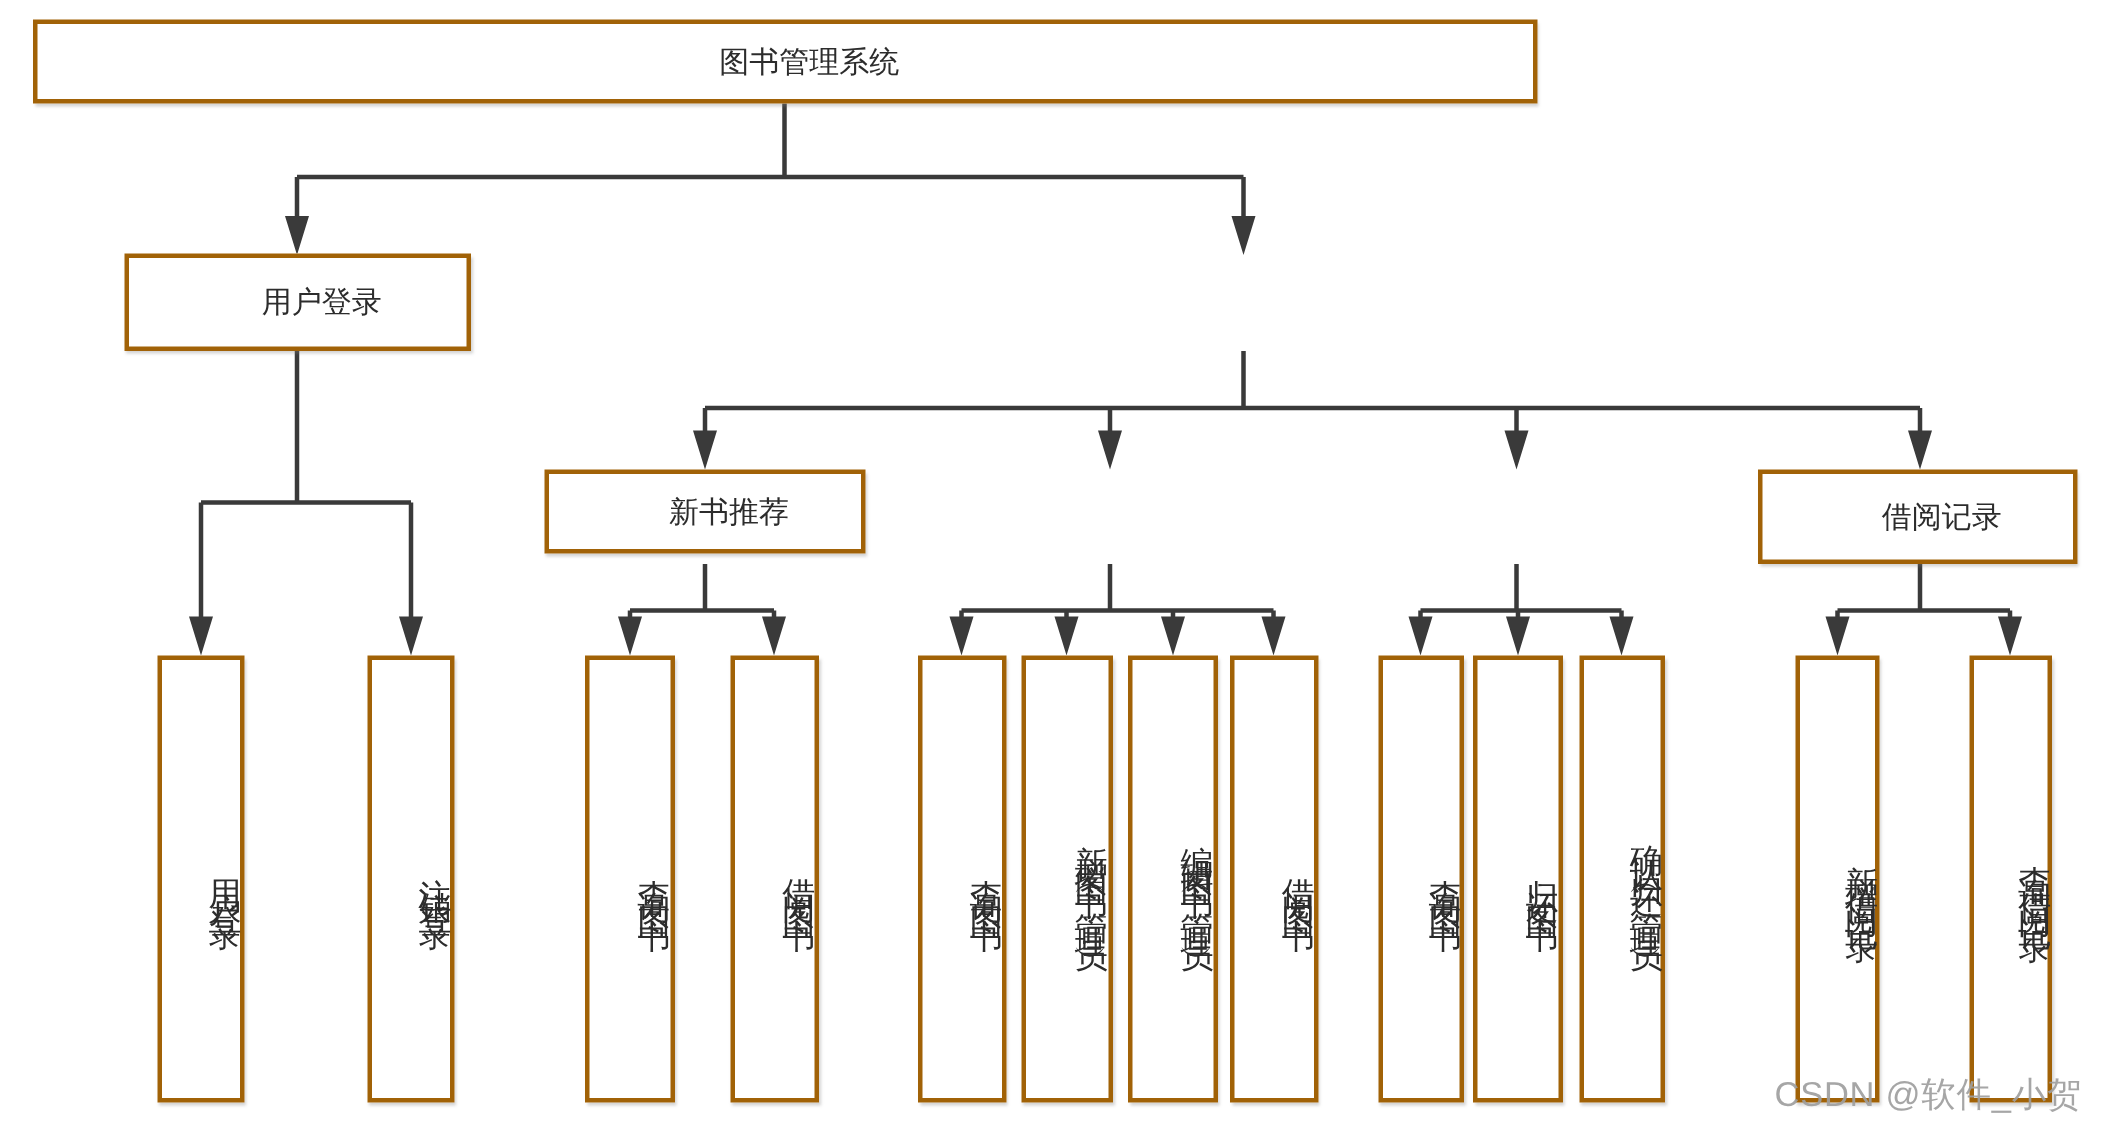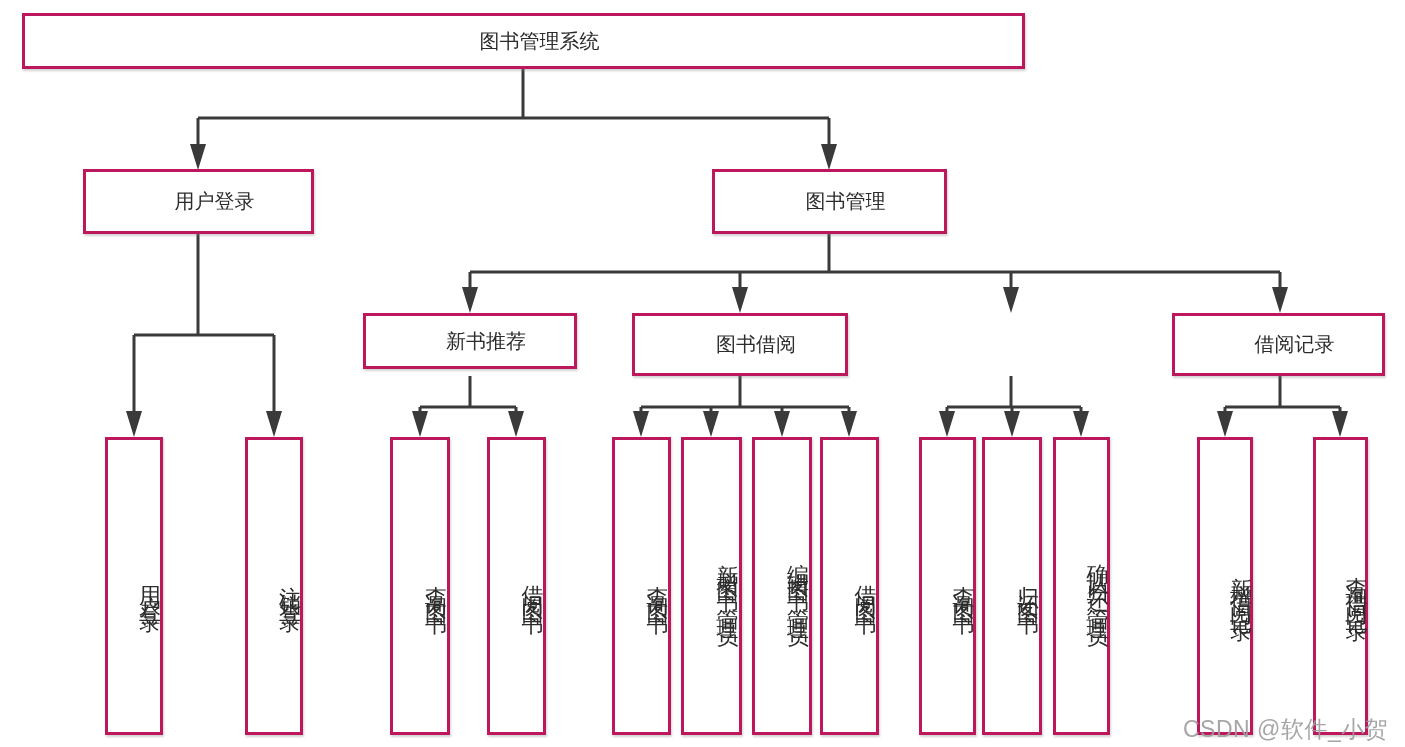--- a/index.html
+++ b/index.html
@@ -12,21 +12,21 @@
     overflow: hidden;
   }
   .connectors {
     position: absolute;
     left: 0; top: 0;
     width: 1405px; height: 747px;
   }
   .node {
     position: absolute;
     box-sizing: border-box;
-    border: 3px solid #be185d;
+    border: 3px solid #a16207;
     background: #ffffff;
     display: flex;
     align-items: center;
     justify-content: center;
     color: #2c2c2c;
     font-size: 20px;
     box-shadow: 1px 2px 2px rgba(130,130,130,0.35);
     white-space: nowrap;
     padding-left: 32px;
   }
@@ -69,24 +69,22 @@
              M462 287h16l-8 26z M732 287h16l-8 26z M1003 287h16l-8 26z M1272 287h16l-8 26z
              M412 411h16l-8 26z M508 411h16l-8 26z
              M633 411h16l-8 26z M703 411h16l-8 26z M774 411h16l-8 26z M841 411h16l-8 26z
              M939 411h16l-8 26z M1004 411h16l-8 26z M1073 411h16l-8 26z
              M1217 411h16l-8 26z M1332 411h16l-8 26z"></path>
   </svg>
 
   <div class="node" style="left:22px;top:13px;width:1003px;height:56px">图书管理系统</div>
 
   <div class="node" style="left:83px;top:169px;width:231px;height:65px">用户登录</div>
-  <div class="node" style="left:712px;top:169px;width:235px;height:65px">图书管理</div>
 
   <div class="node" style="left:363px;top:313px;width:214px;height:56px">新书推荐</div>
-  <div class="node" style="left:632px;top:313px;width:216px;height:63px">图书借阅</div>
   <div class="node" style="left:1172px;top:313px;width:213px;height:63px">借阅记录</div>
 
   <div class="node leaf" style="left:105px;top:437px;width:58px;height:298px">用户登录</div>
   <div class="node leaf" style="left:245px;top:437px;width:58px;height:298px">注销登录</div>
 
   <div class="node leaf" style="left:390px;top:437px;width:60px;height:298px">查询图书</div>
   <div class="node leaf" style="left:487px;top:437px;width:59px;height:298px">借阅图书</div>
 
   <div class="node leaf" style="left:612px;top:437px;width:59px;height:298px">查询图书</div>
   <div class="node leaf" style="left:681px;top:437px;width:61px;height:298px">新增图书（管理员）</div>

